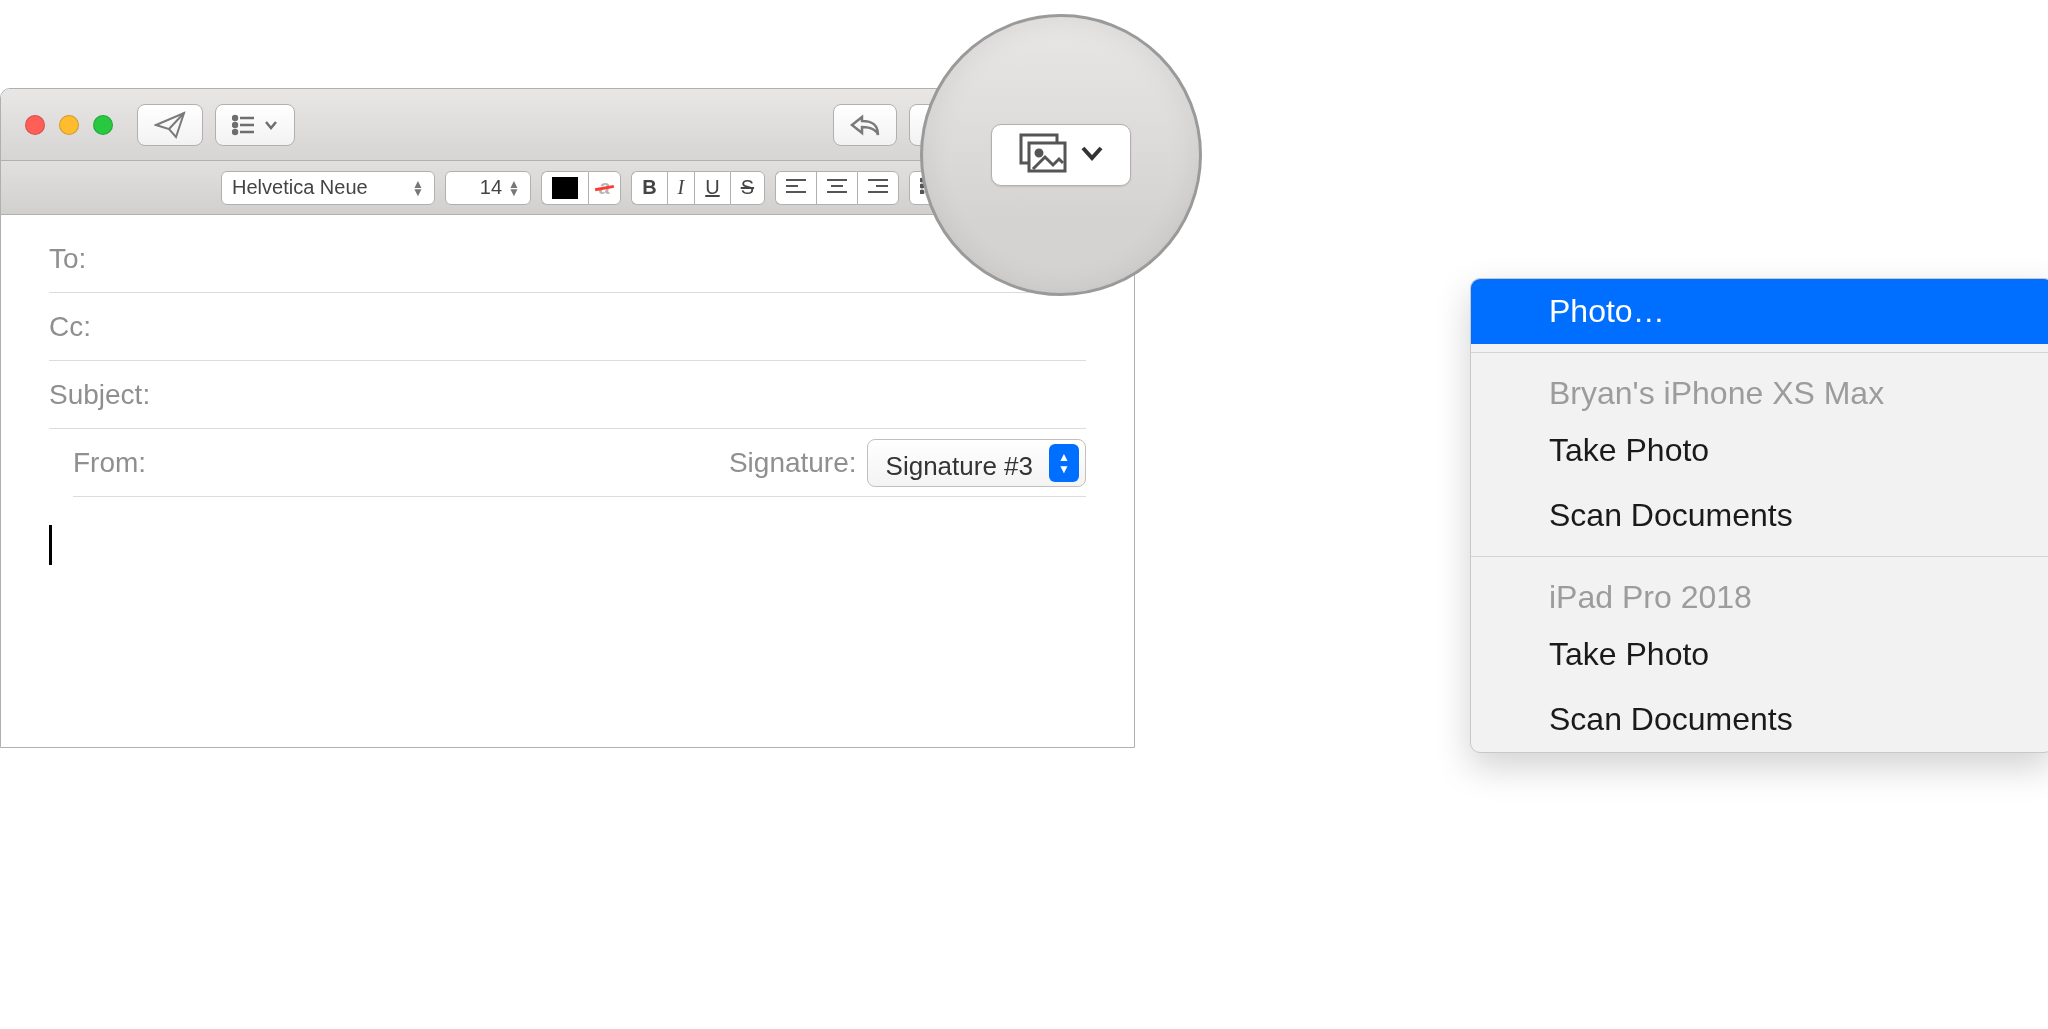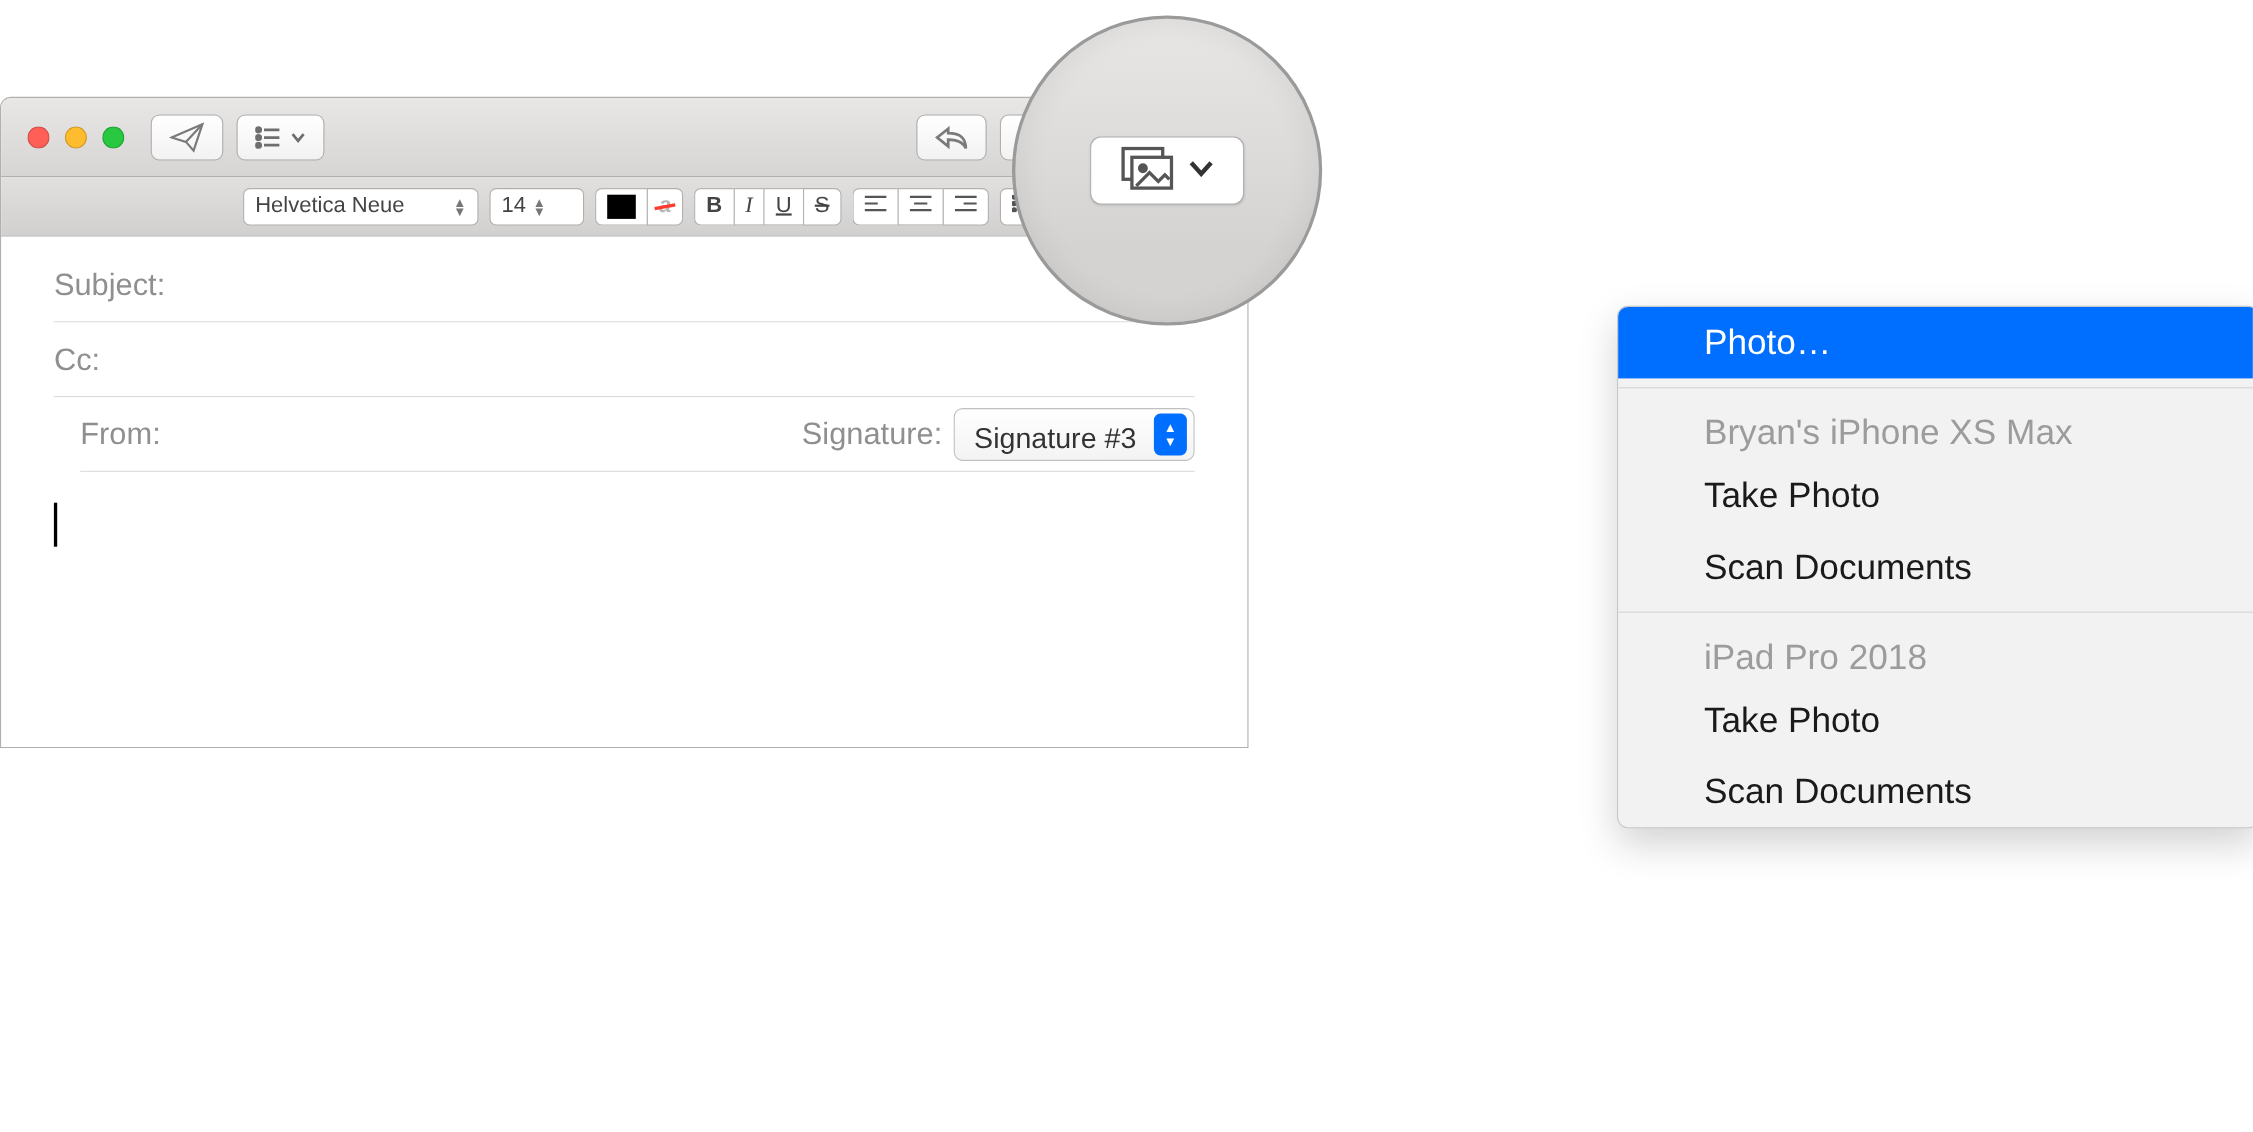--- a/index.html
+++ b/index.html
@@ -240,21 +240,21 @@
     </div>
 
     <div class="formatbar">
       <div class="fb-ctrl" style="width:214px;justify-content:space-between;">
         <span>Helvetica Neue</span>
         <span class="stepper-arrows">
             <span>▲</span>
             <span>▼</span>
           </span>
       </div>
-      <div class="fb-ctrl" style="width:86px;justify-content:flex-start;">
+      <div class="fb-ctrl" style="width:86px;justify-content:flex-end;">
         <span>14</span>
         <span class="stepper-arrows">
             <span>▲</span>
             <span>▼</span>
           </span>
       </div>
       <div class="fb-group">
         <div class="fb-ctrl">
             <span class="color-swatch"></span>
           </div>
@@ -319,24 +319,27 @@
               <line x1="20" y1="2" x2="20" y2="14"></line>
             </svg></span>
         <span><svg width="12" height="8" fill="none" stroke="#666" stroke-width="2">
               <path d="M1 1 L6 6 L11 1"></path>
             </svg></span>
       </div>
     </div>
 
     <div class="fields">
       <div class="field-row">
-        <span>Subject:</span>
+        <span>To:</span>
       </div>
       <div class="field-row">
         <span>Cc:</span>
+      </div>
+      <div class="field-row">
+        <span>Subject:</span>
       </div>
       <div class="field-row">
         <span>From:</span>
         <span class="from-gap"></span>
         <span>Signature:</span>
         <div class="sig-select">
           <span>Signature #3</span>
           <span class="sig-stepper">
               <span>▲</span>
               <span>▼</span>

